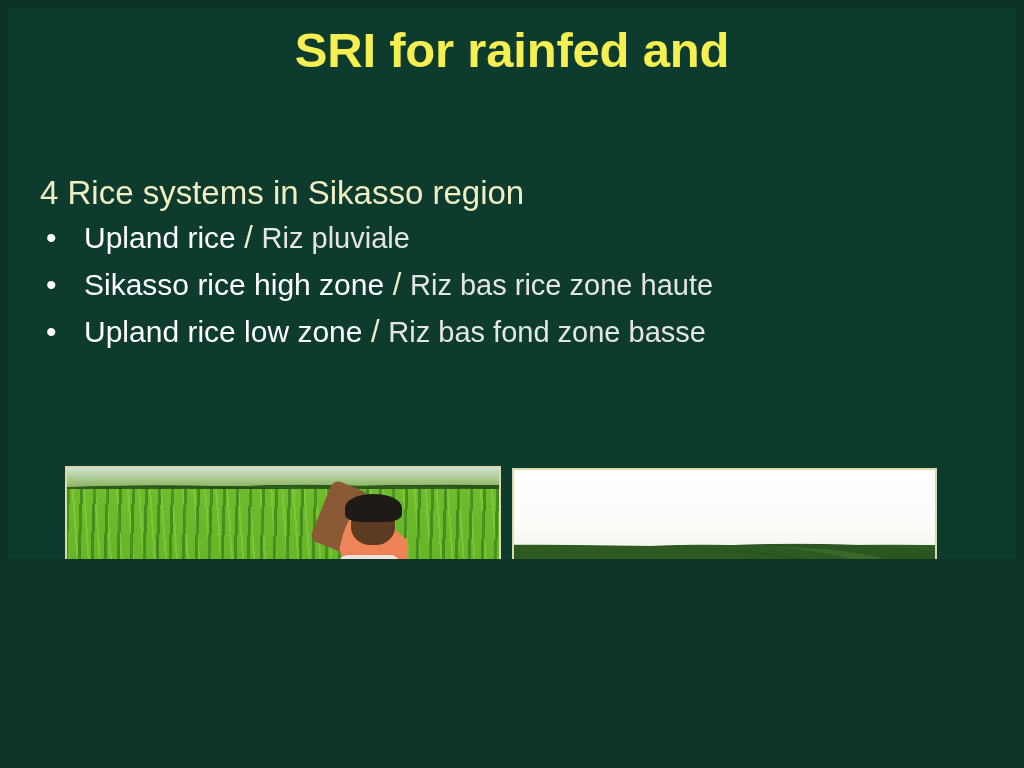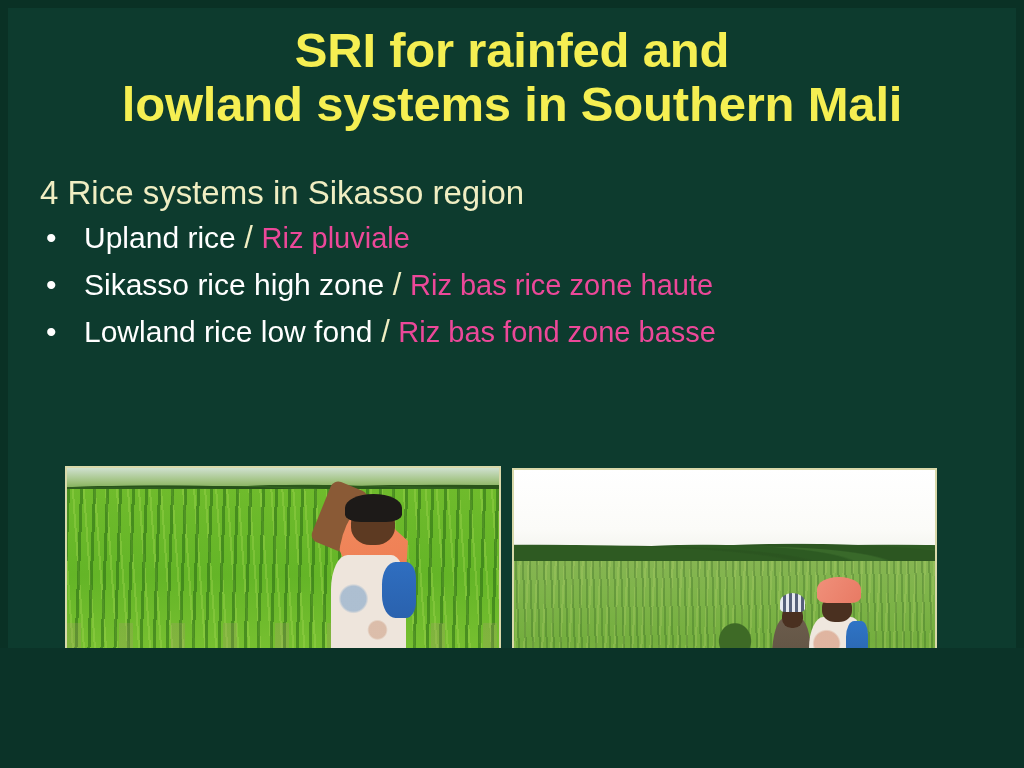--- a/index.html
+++ b/index.html
@@ -10,21 +10,21 @@
   body {
     width: 1024px;
     height: 768px;
     overflow: hidden;
     font-family: "Liberation Sans", sans-serif;
   }
 
   #slide {
     position: relative;
     width: 1024px;
-    height: 648px;
+    height: 559px;
     background: #0d3b2e;
     box-sizing: border-box;
     overflow: hidden;
   }
 
   
   #slide-frame {
     position: absolute;
     left: 0; top: 0;
     width: 1024px;
@@ -91,21 +91,21 @@
   .en {
     color: #ffffff;
     font-size: 30px;
     line-height: 1.0;
   }
   .sep {
     color: #f0eec2;
     font-size: 31px;
   }
   .fr {
-    color: #ec4899;
+    color: #e5e5e5;
     font-size: 29px;
     line-height: 1.0;
   }
 
   
   .photo {
     position: absolute;
     box-sizing: border-box;
     border: 2px solid #d9d9aa;
     overflow: hidden;
@@ -276,21 +276,20 @@
 </style>
 </head>
 <body>
 
 <div id="slide">
 
   <div id="slide-frame"></div>
 
   <div id="title-block">
     <span class="title-line l1">SRI for rainfed and</span>
-    <span class="title-line l2">lowland systems in Southern Mali</span>
   </div>
 
   <div id="body-block">
 
     <div id="lead-line">4 Rice systems in Sikasso region</div>
 
     <div class="bullet-row">
       <span class="bullet-dot"></span>
       <span class="bullet-text">
         <span class="en">Upland rice</span><span class="sep"> / </span><span class="fr">Riz pluviale</span>
@@ -301,21 +300,21 @@
       <span class="bullet-dot"></span>
       <span class="bullet-text">
         <span class="en">Sikasso rice high zone</span><span class="sep"> / </span><span class="fr">Riz bas rice zone haute</span>
       </span>
     </div>
 
 
     <div class="bullet-row">
       <span class="bullet-dot"></span>
       <span class="bullet-text">
-        <span class="en">Lowland rice low fond</span><span class="sep"> / </span><span class="fr">Riz bas fond zone basse</span>
+        <span class="en">Upland rice low zone</span><span class="sep"> / </span><span class="fr">Riz bas fond zone basse</span>
       </span>
     </div>
   </div>
 
   <div class="photo" id="photo-left">
     <div class="ph-inner">
       <div class="lp-sky"></div>
       <div class="lp-trees"></div>
       <div class="lp-field"></div>
       <div class="lp-rows"></div>

